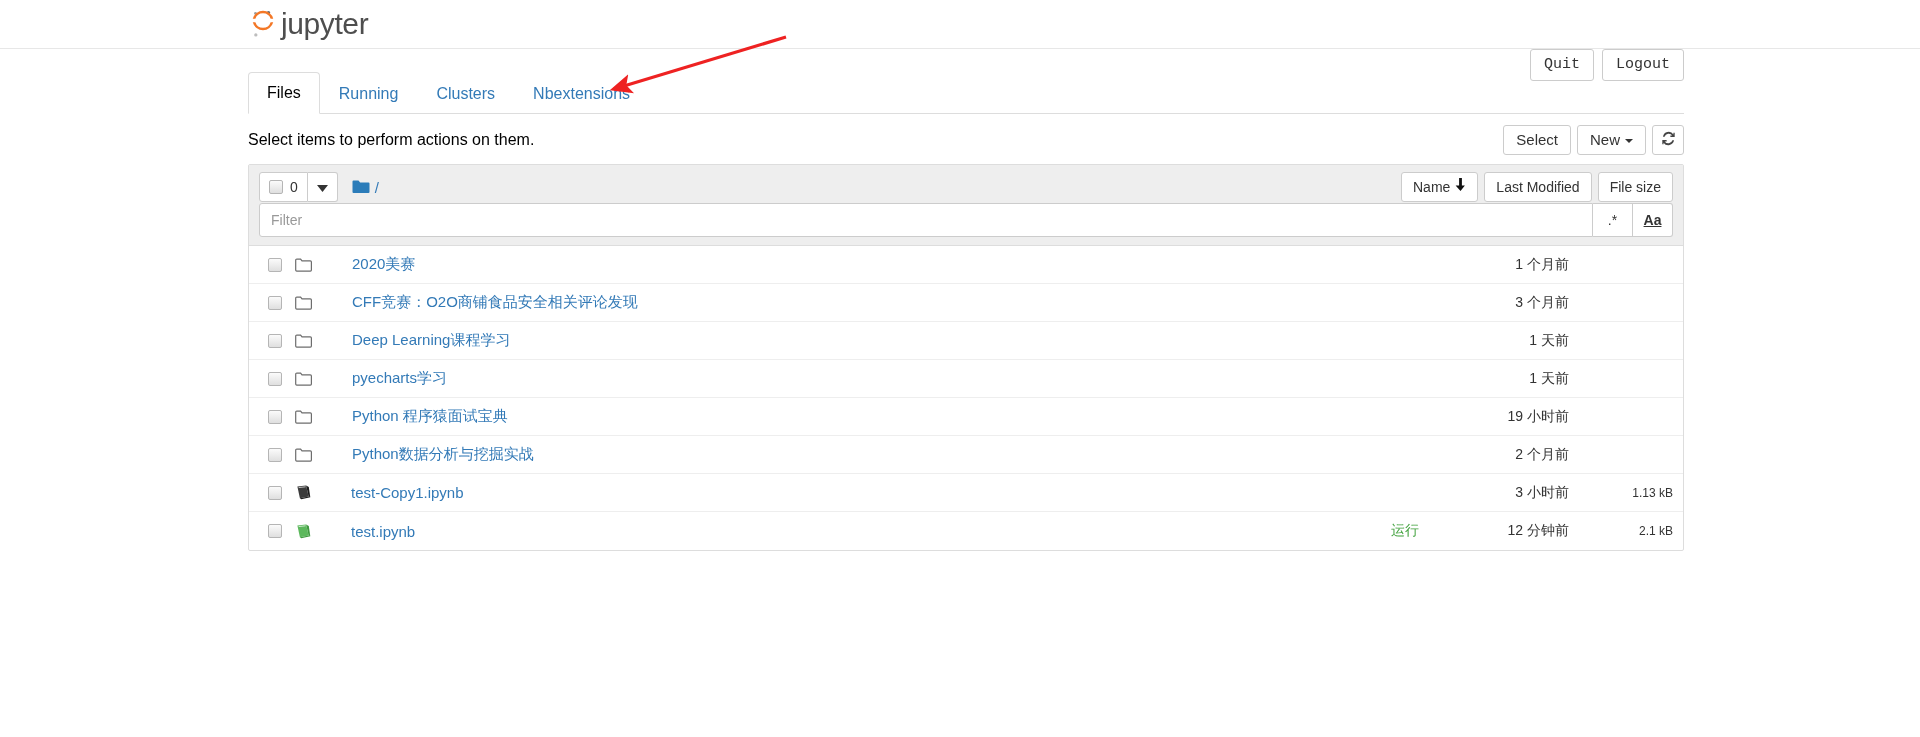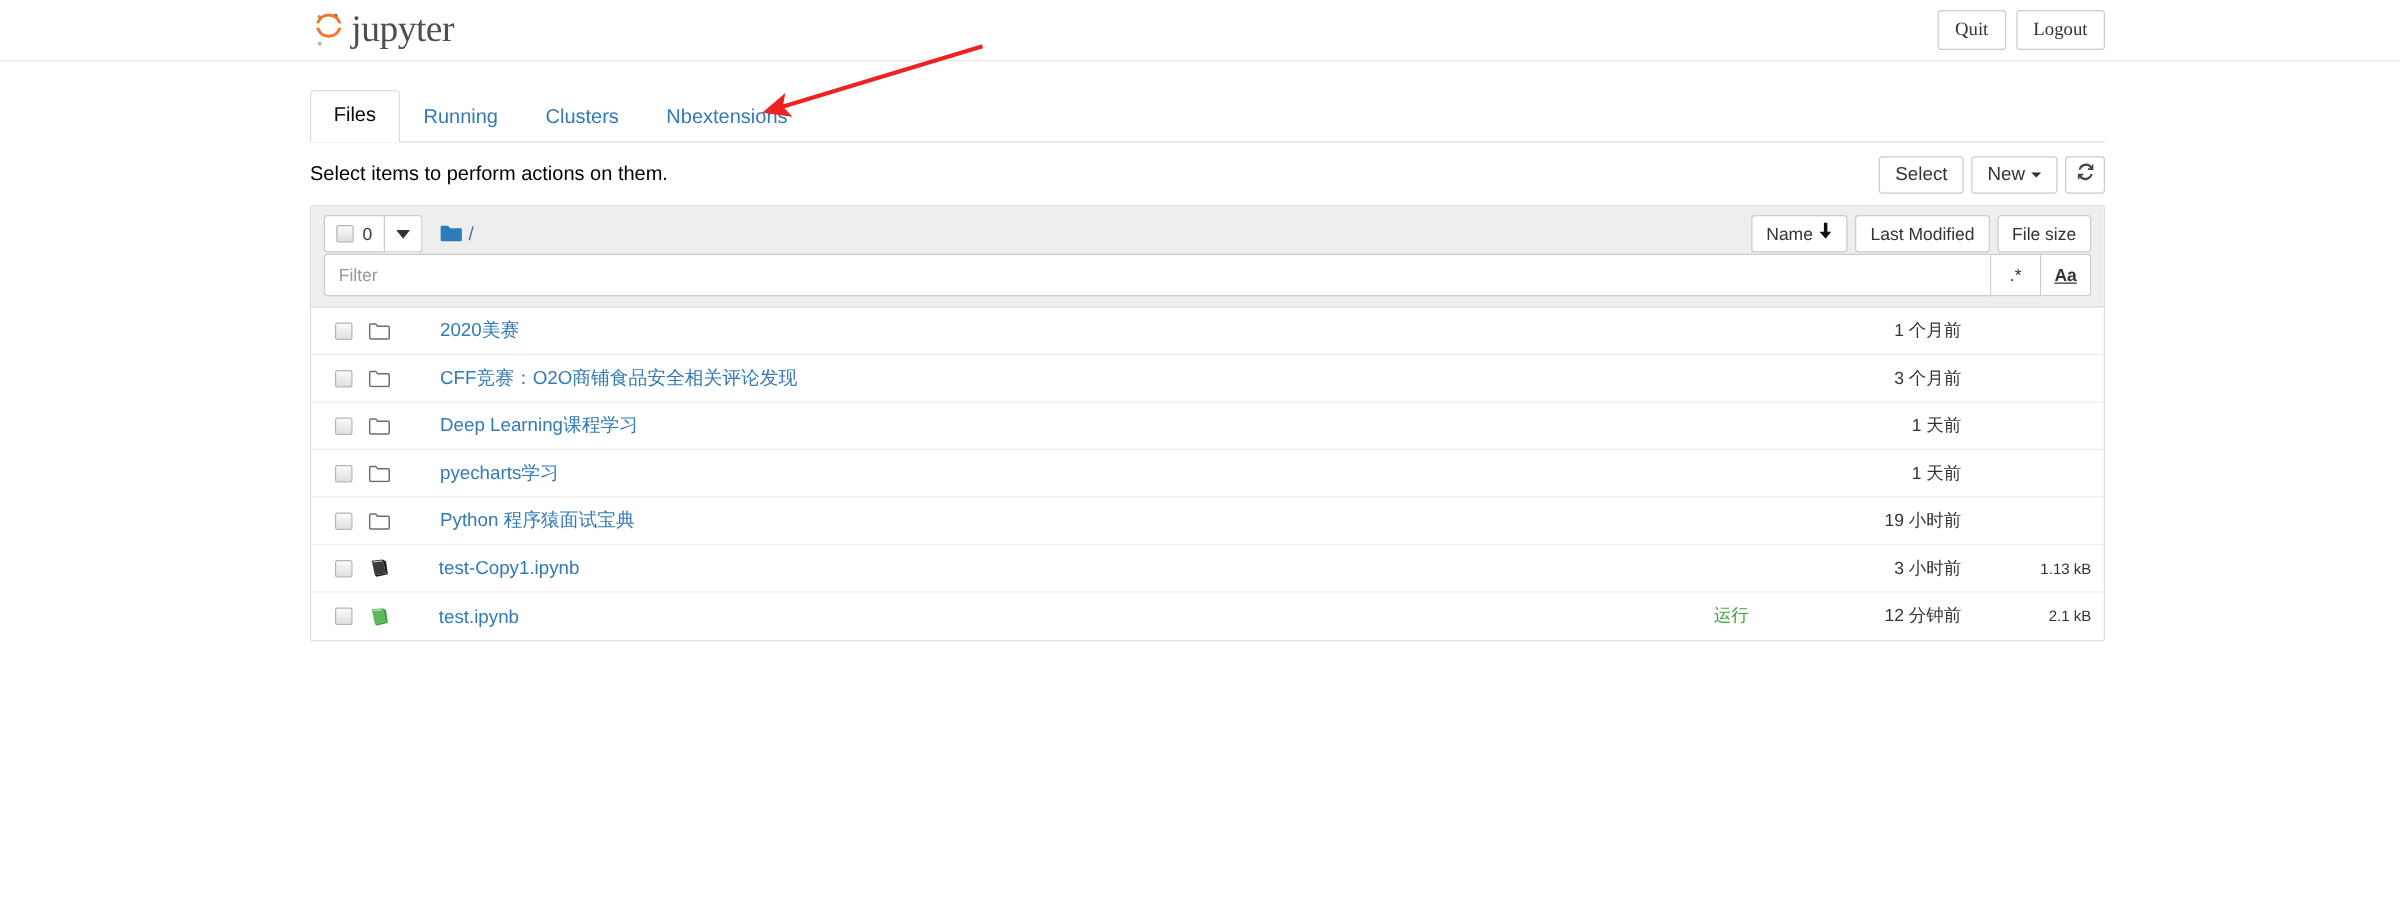--- a/index.html
+++ b/index.html
@@ -22,41 +22,42 @@
   .logo-wrap {
     position: absolute;
     left: 248px; top: 2px;
     display: flex; align-items: center;
     height: 44px;
   }
   .logo-mark { width: 30px; height: 30px; margin-right: 3px; display:block; }
   .logo-text {
     font-size: 30px;
     color: #4e4e4e;
-    font-family: Liberation Serif, serif;
+    font-family: Liberation Sans, sans-serif;
     letter-spacing: -0.4px;
     line-height: 1;
     font-weight: 400;
   }
   .header-right {
     position: absolute;
     right: 236px; top: 8px;
     display: flex; gap: 8px;
   }
   .btn {
     border: 1px solid #ccc;
     background: #fff;
     color: #333;
     font-size: 15px;
-    font-family: Liberation Serif, serif;
+    font-family: Liberation Mono, monospace;
     border-radius: 3px;
     padding: 5px 13px;
     line-height: 1.35;
     cursor: pointer;
     white-space: nowrap;
+    margin-top: 41px;
   }
 
   
   .tabs-row {
     position: absolute;
     left: 248px; top: 78px;
     width: 1436px;
     border-bottom: 1px solid #ddd;
     height: 36px;
     display: flex;
@@ -253,21 +254,21 @@
     text-decoration: none;
     cursor: pointer;
     white-space: nowrap;
     font-family: "Liberation Sans", "DejaVu Sans", sans-serif;
     margin-left: 32px;
   }
   .row-spacer { flex: 1; }
   .running-tag {
     color: #44a340;
     font-size: 14px;
-    margin-right: 20px;
+    margin-right: 0;
     white-space: nowrap;
   }
   .row-time {
     font-size: 14px;
     color: #333;
     text-align: right;
     width: 150px;
     white-space: nowrap;
     flex: none;
   }
@@ -442,20 +443,32 @@
             </svg>
           </span>
           <a class="item-link">Python 程序猿面试宝典</a>
           <span class="row-spacer"></span>
           <span class="row-time">19 小时前</span>
           <span class="row-size"></span>
         </div>
         <div class="row">
           <span class="cb row-cb"></span>
           <span class="row-icon">
+            <svg width="17" height="14" viewBox="0 0 17 14">
+              <path d="M0.7 2.2a1.1 1.1 0 0 1 1.1-1.1h3.8l1.4 1.8h8.3a1.1 1.1 0 0 1 1.1 1.1v8.1a1 1 0 0 1-1 1H1.7a1 1 0 0 1-1-1z" fill="none" stroke="#6d6d6d" stroke-width="1.2"></path>
+            </svg>
+          </span>
+          <a class="item-link">Python数据分析与挖掘实战</a>
+          <span class="row-spacer"></span>
+          <span class="row-time">2 个月前</span>
+          <span class="row-size"></span>
+        </div>
+        <div class="row">
+          <span class="cb row-cb"></span>
+          <span class="row-icon">
             <svg width="16" height="15" viewBox="0 0 16 15">
               <path d="M2.4 1.6 11.1 0.6 13.6 11.6 4.9 13.2z" fill="#3b3b3b"></path>
               <path d="M11.1 0.6 13.8 1.9 15.3 12.3 13.6 11.6z" fill="#1d1d1d"></path>
               <path d="M4.9 13.2 13.6 11.6 15.3 12.3 6.3 14.3z" fill="#1d1d1d"></path>
               <path d="M3.6 2.6 10.6 1.8" stroke="#ffffff" stroke-width="0.9" opacity="0.75"></path>
             </svg>
           </span>
           <a class="item-link">test-Copy1.ipynb</a>
           <span class="row-spacer"></span>
           <span class="row-time">3 小时前</span>

